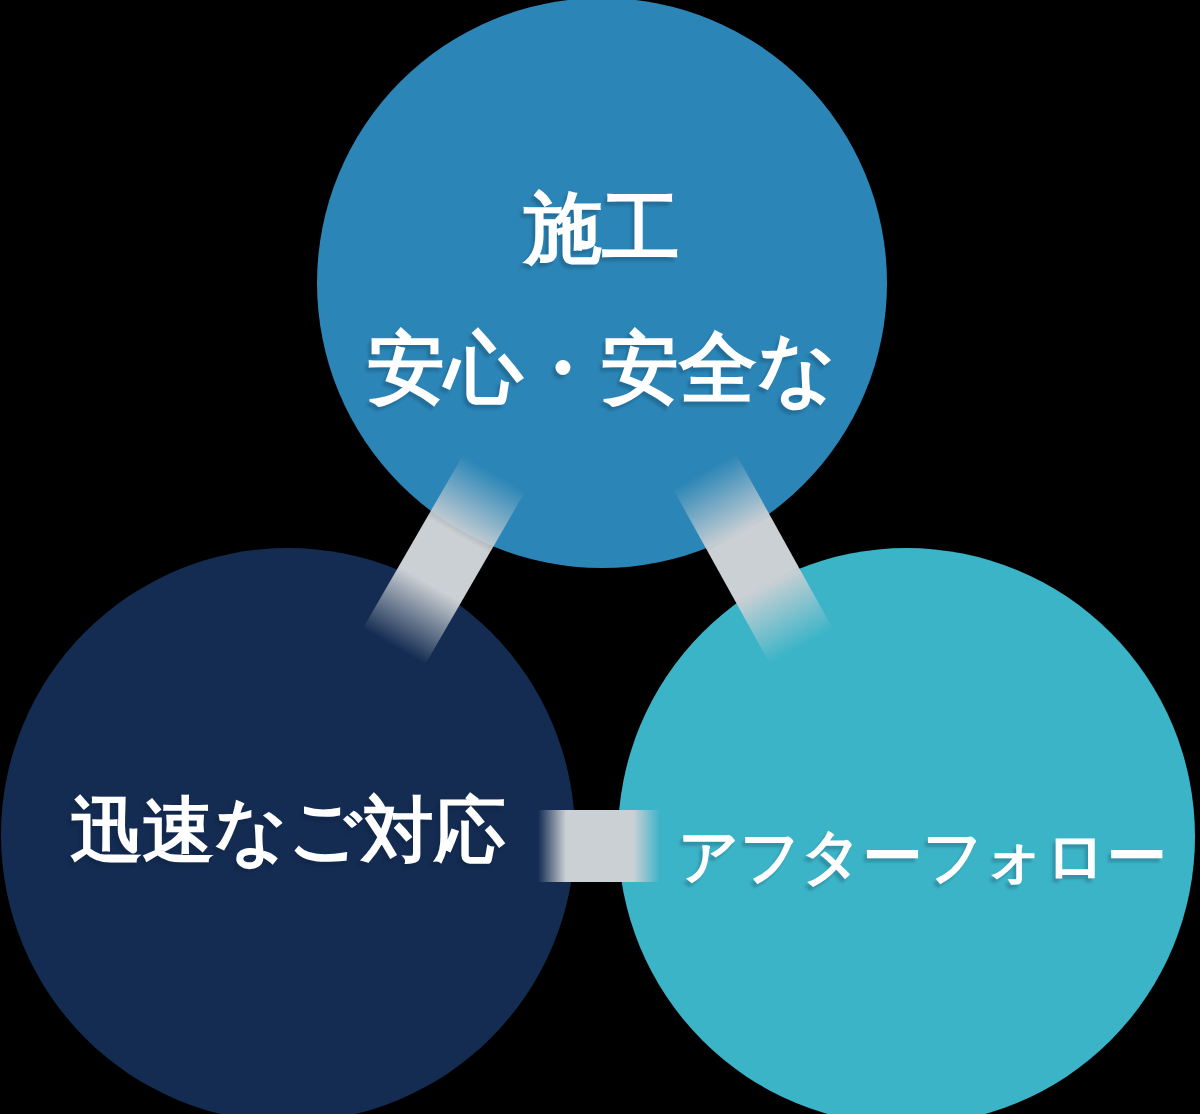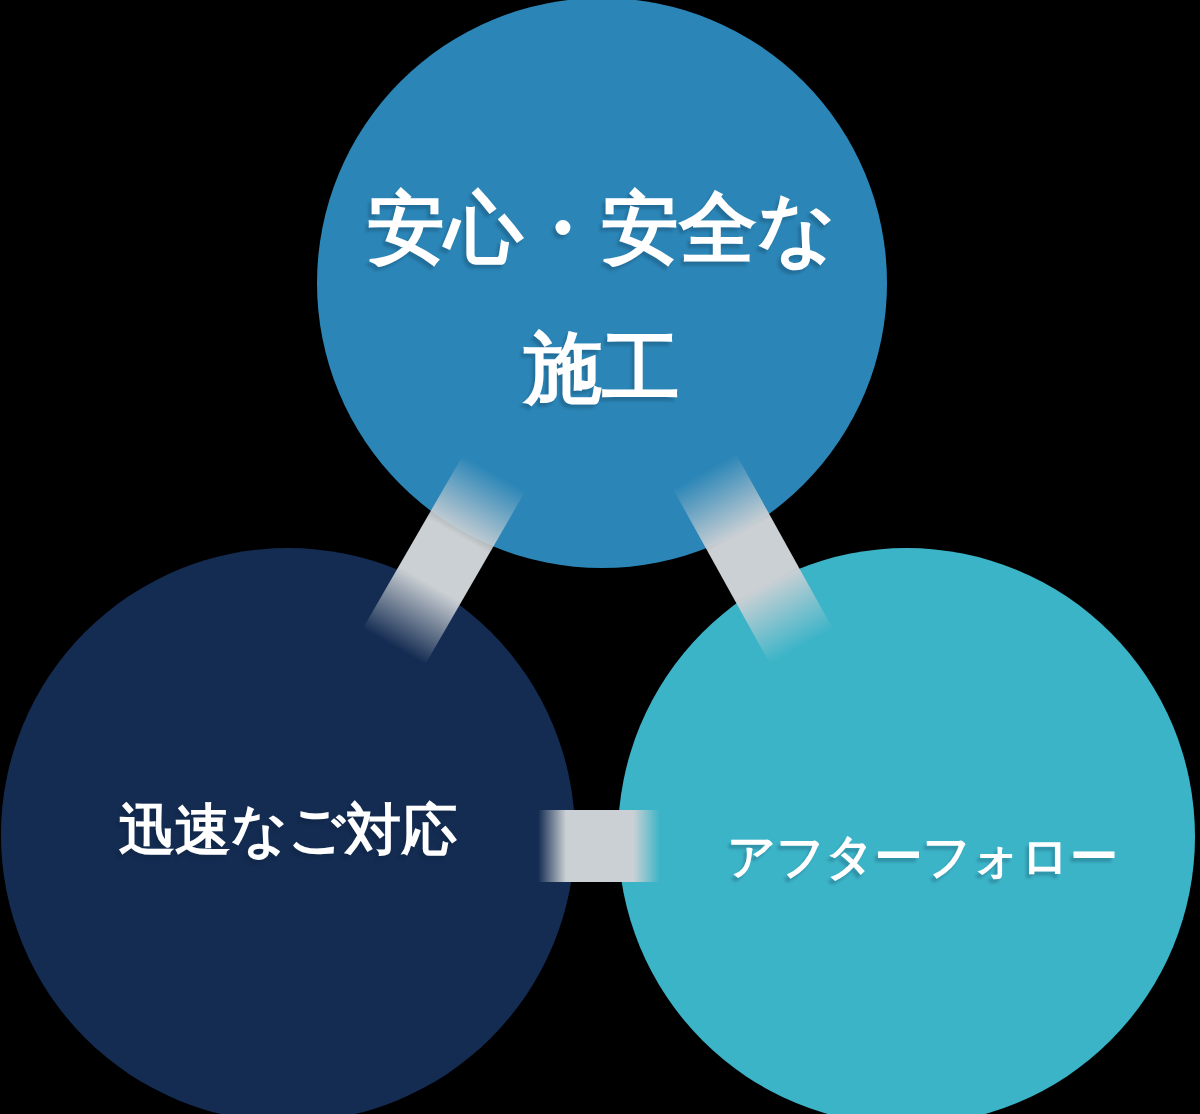--- a/index.html
+++ b/index.html
@@ -44,32 +44,32 @@
     line-height: 140px;
     transform: translateY(15px);
   }
   #circle-left {
     left: 1px;
     top: 548px;
     width: 574px;
     height: 574px;
   }
   #circle-left .label {
-    font-size: 56px;
+    font-size: 72px;
     line-height: 110px;
     transform: translateY(-5px);
   }
   #circle-right {
     left: 618px;
     top: 548px;
     width: 577px;
     height: 577px;
   }
   #circle-right .label {
-    font-size: 48px;
+    font-size: 60px;
     line-height: 114px;
     transform: translate(16px, 20px);
     text-align: right;
   }
   .connector {
     position: absolute;
     z-index: 2;
     pointer-events: none;
   }
   .connector.diagonal {
@@ -103,22 +103,22 @@
       rgba(203, 208, 212, 0) 100%);
   }
 </style>
 </head>
 <body>
 
 <div id="stage" style="--bg-color: #000000;">
 
   <div class="circle" id="circle-top" style="--bg: #2b86b7; --fg: #ffffff;">
     <div class="label">
+      <div>施工</div>
       <div>安心・安全な</div>
-      <div>施工</div>
     </div>
   </div>
 
   <div class="circle" id="circle-left" style="--bg: #142c52; --fg: #ffffff;">
     <div class="label">
       <div>迅速なご対応</div>
     </div>
   </div>
 
   <div class="circle" id="circle-right" style="--bg: #3cb4c8; --fg: #ffffff;">

